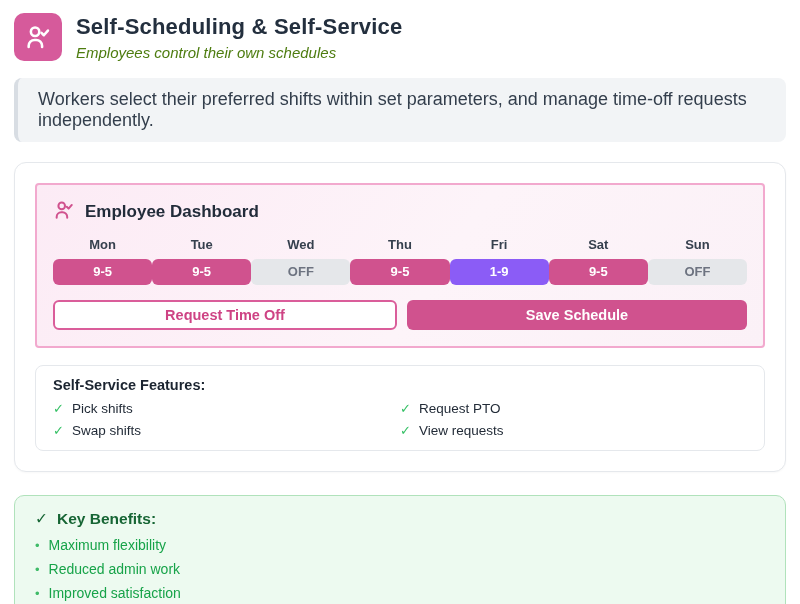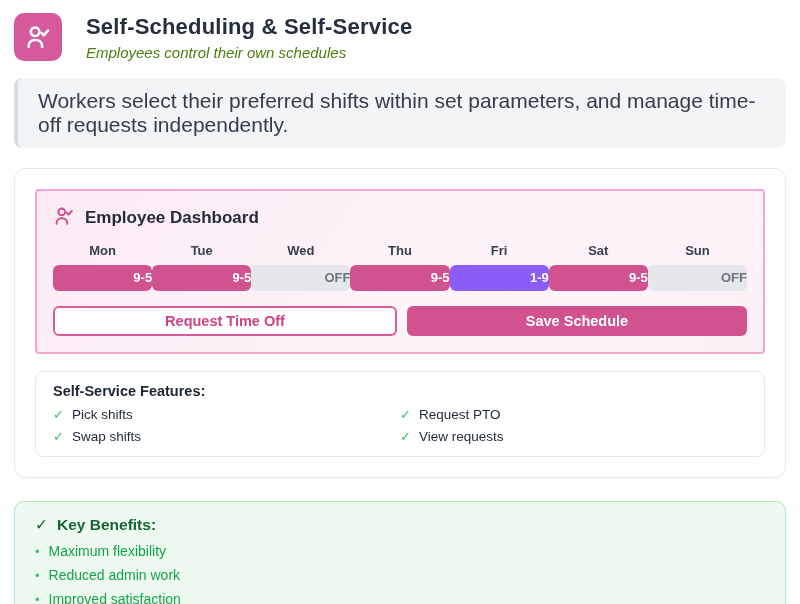--- a/index.html
+++ b/index.html
@@ -6,40 +6,40 @@
   html,body { width:800px; height:604px; }
   body {
     background:#ffffff;
     font-family:"Liberation Sans","DejaVu Sans",sans-serif;
     color:#1f2937;
     padding:12px 14px;
     overflow:hidden;
   }
 
   
-  .header { display:flex; align-items:center; gap:24px; }
+  .header { display:flex; align-items:center; gap:14px; }
   .app-icon {
     width:48px; height:48px; border-radius:10px;
     background:#d65a9b;
     display:flex; align-items:center; justify-content:center;
     flex:0 0 auto;
   }
   .app-icon svg { width:28px; height:28px; }
   .title-block { padding-top:2px; }
   .page-title { font-size:22px; font-weight:bold; color:#232f3e; letter-spacing:.2px; }
   .page-subtitle { font-size:15px; font-style:italic; color:#4d7c0f; margin-top:4px; }
 
   
   .desc-banner {
     margin-top:17px;
     background:#f2f4f6;
     border-left:4px solid #d8dde3;
     border-radius:8px;
     padding:11px 20px;
-    font-size:21px;
+    font-size:18px;
     color:#333e4c;
   }
 
   
   .main-card {
     margin-top:20px;
     border:1px solid #e5e8ec;
     border-radius:12px;
     background:#ffffff;
     padding:20px;
@@ -55,21 +55,21 @@
   }
   .dash-head { display:flex; align-items:center; gap:10px; margin-bottom:12px; }
   .dash-head svg { width:22px; height:22px; }
   .dash-title { font-size:17px; font-weight:bold; color:#222c3a; }
 
   .days-row { display:flex; gap:0; }
   .day-col { flex:1; text-align:center; }
   .day-label { font-size:13px; font-weight:bold; color:#36404e; margin-bottom:7px; }
   .shift-badge {
     height:26px; line-height:26px; border-radius:6px;
-    font-size:13px; font-weight:bold; text-align:right;
+    font-size:13px; font-weight:bold; text-align:center;
     cursor:pointer;
   }
   .shift-badge[data-type="pink"]   { background:#d0528e; color:#ffffff; }
   .shift-badge[data-type="purple"] { background:#8b5cf6; color:#ffffff; }
   .shift-badge[data-type="off"]    { background:#e5e7ea; color:#6d7380; }
 
   .btn-row { display:flex; gap:10px; margin-top:15px; }
   .btn {
     flex:1; height:30px; border-radius:6px;
     font-size:14.5px; font-weight:bold;

